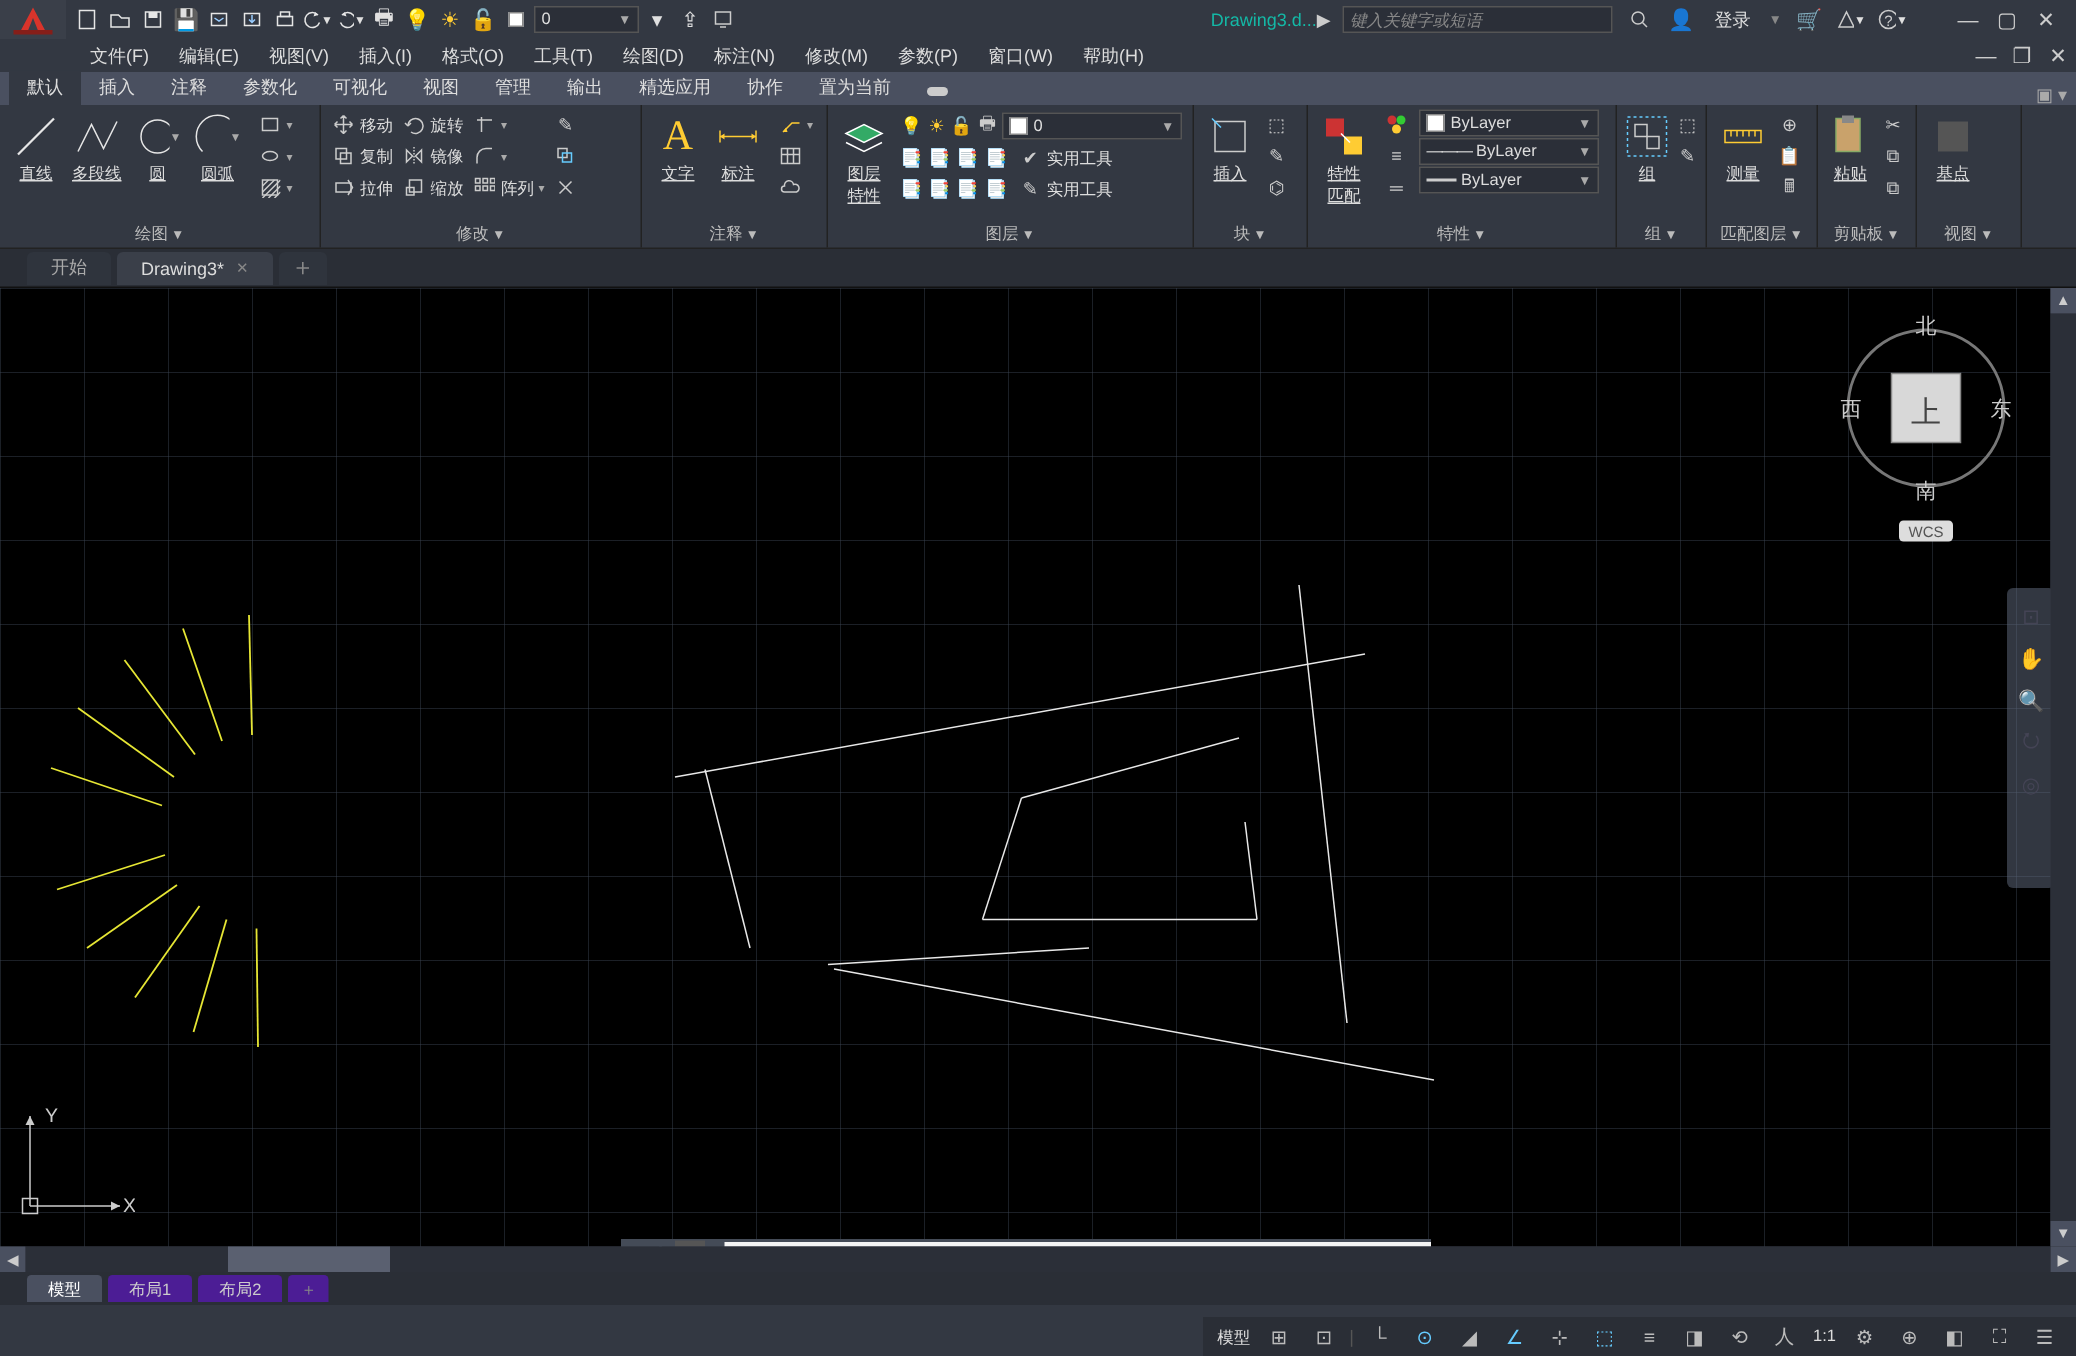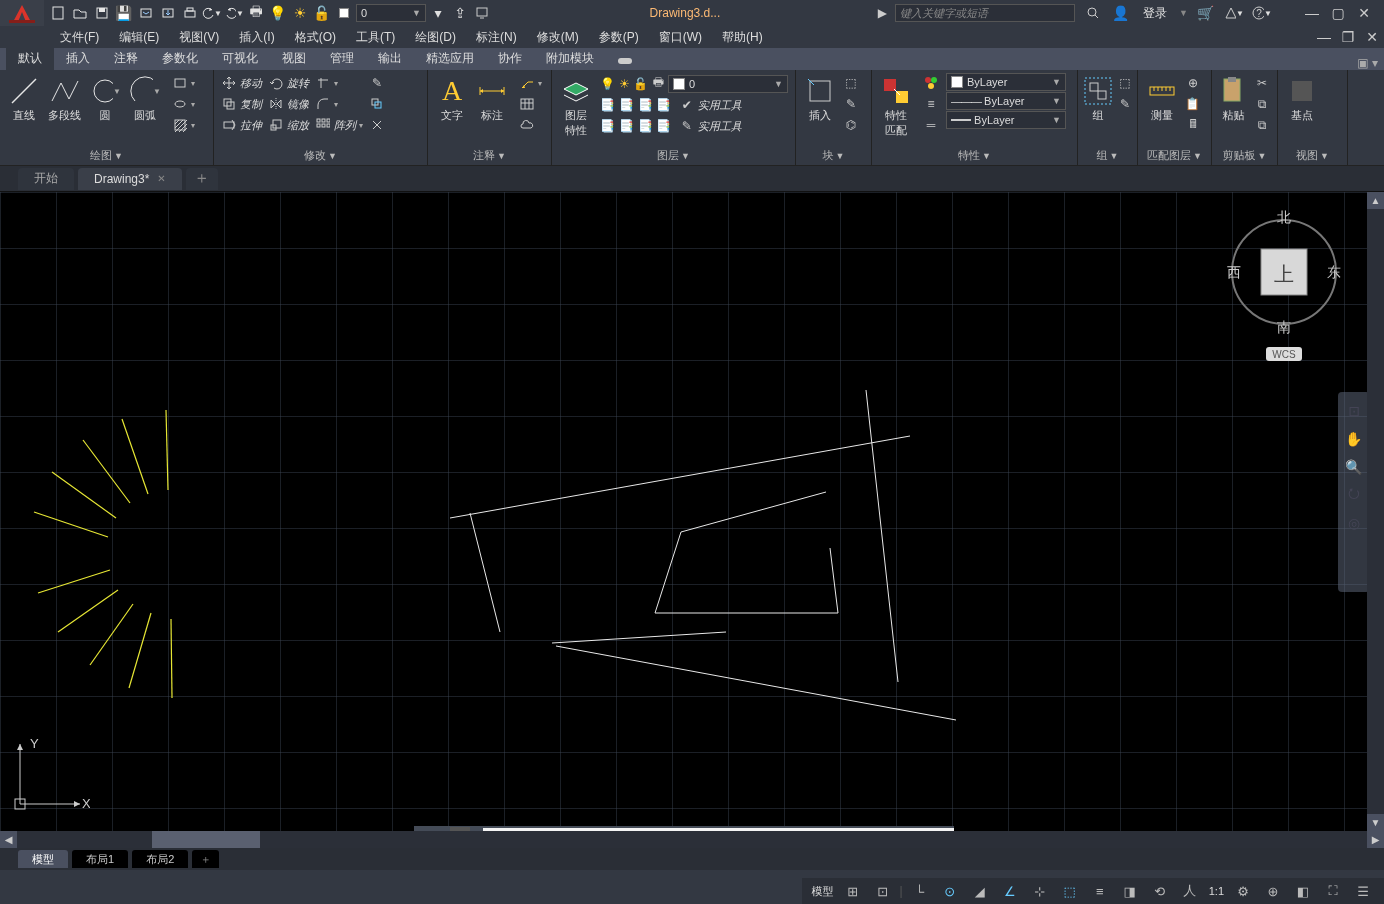--- a/index.html
+++ b/index.html
@@ -4,21 +4,21 @@
 <style>
 * { margin: 0; padding: 0; box-sizing: border-box; user-select: none; }
 body { width: 1384px; height: 904px; background: #333842; font-family: "Microsoft YaHei", sans-serif; font-size: 12px; color: #ccc; overflow: hidden; }
 
 
 .titlebar { height: 26px; background: #333842; display: flex; align-items: center; }
 .titlebar .logo { width: 44px; height: 26px; background: #3a3f49; display:flex; align-items:center; justify-content:center; }
 .titlebar .qat { display: flex; align-items: center; gap: 2px; padding-left: 4px; }
 .qb { width: 20px; height: 20px; display:flex; align-items:center; justify-content:center; color:#e0e0e0; font-size:14px; cursor:pointer; border-radius:2px; }
 .qtxt { color:#e0e0e0; padding:0 4px; }
-.title-center { flex:1; text-align:center; color:#fdba74; }
+.title-center { flex:1; text-align:right; color:#14b8a6; }
 .searchbox { width:180px; height:18px; background:#2b2f38; border:1px solid #555; color:#888; font-style:italic; font-size:11px; padding:0 4px; display:flex; align-items:center;}
 .title-right { display:flex; align-items:center; gap:8px; padding-right:8px;}
 .winbtns { display:flex; align-items:center; gap:2px; padding-left:20px;}
 .winbtn { width:24px; height:20px; display:flex;align-items:center;justify-content:center; color:#ccc; font-size:14px; cursor:pointer;}
 
 
 .menubar { height: 22px; background: #333842; display: flex; align-items: center; padding-left:50px;}
 .menubar .mitem { padding: 2px 10px; color:#ddd; cursor:pointer; font-size:12px;}
 .menubar .right { margin-left:auto; display:flex; }
 
@@ -29,24 +29,24 @@
 .rtab .dot{ display:inline-block; width:14px;height:6px;background:#ccc;border-radius:3px;}
 
 
 .ribbon { height: 96px; background:#333842; display:flex; border-bottom:1px solid #222;}
 .panel { display:flex; flex-direction:column; border-right:1px solid #222; padding:3px 4px 2px 4px;}
 .panel .body{ flex:1; display:flex; align-items:flex-start;}
 .panel .title { text-align:center; color:#bbb; font-size:11px; padding-top:2px; display:flex; justify-content:center; align-items:center; gap:2px;}
 .panel .title .drop{font-size:9px;}
 .big { display:flex; flex-direction:column; align-items:center; gap:1px; padding:2px 4px; cursor:pointer; min-width:32px;}
 .big .ico{ width:32px; height:32px; display:flex;align-items:center;justify-content:center;}
-.big .lbl{ font-size:11px; color:#ddd; white-space:nowrap;}
+.big .lbl{ font-size:11px; color:#ddd; white-space:nowrap;text-decoration:underline;}
 .small { display:flex; align-items:center; gap:3px; padding:1px 3px; cursor:pointer; height:20px;}
 .small .ico{width:16px;height:16px;display:flex;align-items:center;justify-content:center;font-size:12px;}
-.small .lbl{font-size:11px;color:#ddd;white-space:nowrap;font-style:italic;}
+.small .lbl{font-size:11px;color:#ddd;white-space:nowrap;}
 .col{display:flex;flex-direction:column; gap:1px;}
 .row{display:flex;align-items:center;gap:4px;}
 svg{display:block;}
 .combo{height:18px;background:#2b2f38;border:1px solid #555;display:flex;align-items:center;padding:0 4px;color:#ddd;font-size:11px;}
 .combo .swatch{width:12px;height:12px;background:#fff;border:1px solid #888;margin-right:4px;}
 .combo .drop{margin-left:auto;font-size:9px;color:#aaa;}
 
 
 .doc-tabs { height:26px; background:#2a2e36; display:flex; align-items:center; padding-left:18px; gap:4px; border-bottom:1px solid #111;}
 .doc-tab { height:22px; padding:0 16px; background:#3a3f49; color:#ddd; display:flex; align-items:center; gap:8px; cursor:pointer; border-radius:4px 4px 0 0; font-size:12px;}
@@ -75,21 +75,21 @@
 .vscroll .arrow{height:17px;background:#4a5060;display:flex;align-items:center;justify-content:center;font-size:10px;color:#ccc;}
 .vscroll .track{flex:1;background:#2b2f38;}
 
 
 .cmdline { position:absolute; width:540px; height:22px; background:#444b57; left:414px; bottom:0; display:flex; align-items:center; gap:2px;}
 .cmdline .h{width:10px;height:20px;display:flex;align-items:center;justify-content:center;color:#777;font-size:10px;}
 .cmdline input{flex:1;background:#f4f4f4;border:none;height:18px;outline:none;padding:0 4px;font-size:12px;}
 
 
 .bottom-tabs { height:22px; background:#2a2e36; display:flex; align-items:center; padding-left:18px; gap:4px;}
-.btab{height:18px; padding:0 14px; background:#000000; color:#ccc; display:flex;align-items:center; font-size:11px; border-radius:3px 3px 0 0; cursor:pointer;}
+.btab{height:18px; padding:0 14px; background:#4c1d95; color:#ccc; display:flex;align-items:center; font-size:11px; border-radius:3px 3px 0 0; cursor:pointer;}
 .btab.active{background:#4a5060;color:#fff;}
 .btab.plus{padding:0 8px;color:#888;}
 .sb{width:26px;height:22px;display:flex;align-items:center;justify-content:center;color:#bbb;font-size:13px;cursor:pointer;border-radius:2px;}
 .sb.on{color:#6cf;}
 .stxt{color:#ddd;font-size:11px;padding:0 2px;}
 </style>
 </head>
 <body>
 
 <div class="titlebar">
@@ -234,21 +234,21 @@
   <div class="rtab active">默认</div>
   <div class="rtab">插入</div>
   <div class="rtab">注释</div>
   <div class="rtab">参数化</div>
   <div class="rtab">可视化</div>
   <div class="rtab">视图</div>
   <div class="rtab">管理</div>
   <div class="rtab">输出</div>
   <div class="rtab">精选应用</div>
   <div class="rtab">协作</div>
-  <div class="rtab">附加模块</div>
+  <div class="rtab">置为当前</div>
   <div class="rtab"><span class="dot"></span></div>
   <div style="margin-left:auto;color:#aaa;padding:0 6px;cursor:pointer">▣ ▾</div>
 </div>
 
 <div class="ribbon">
 
   <div class="panel" style="width:214px">
     <div class="body">
       <div class="big">
           <div class="ico">

